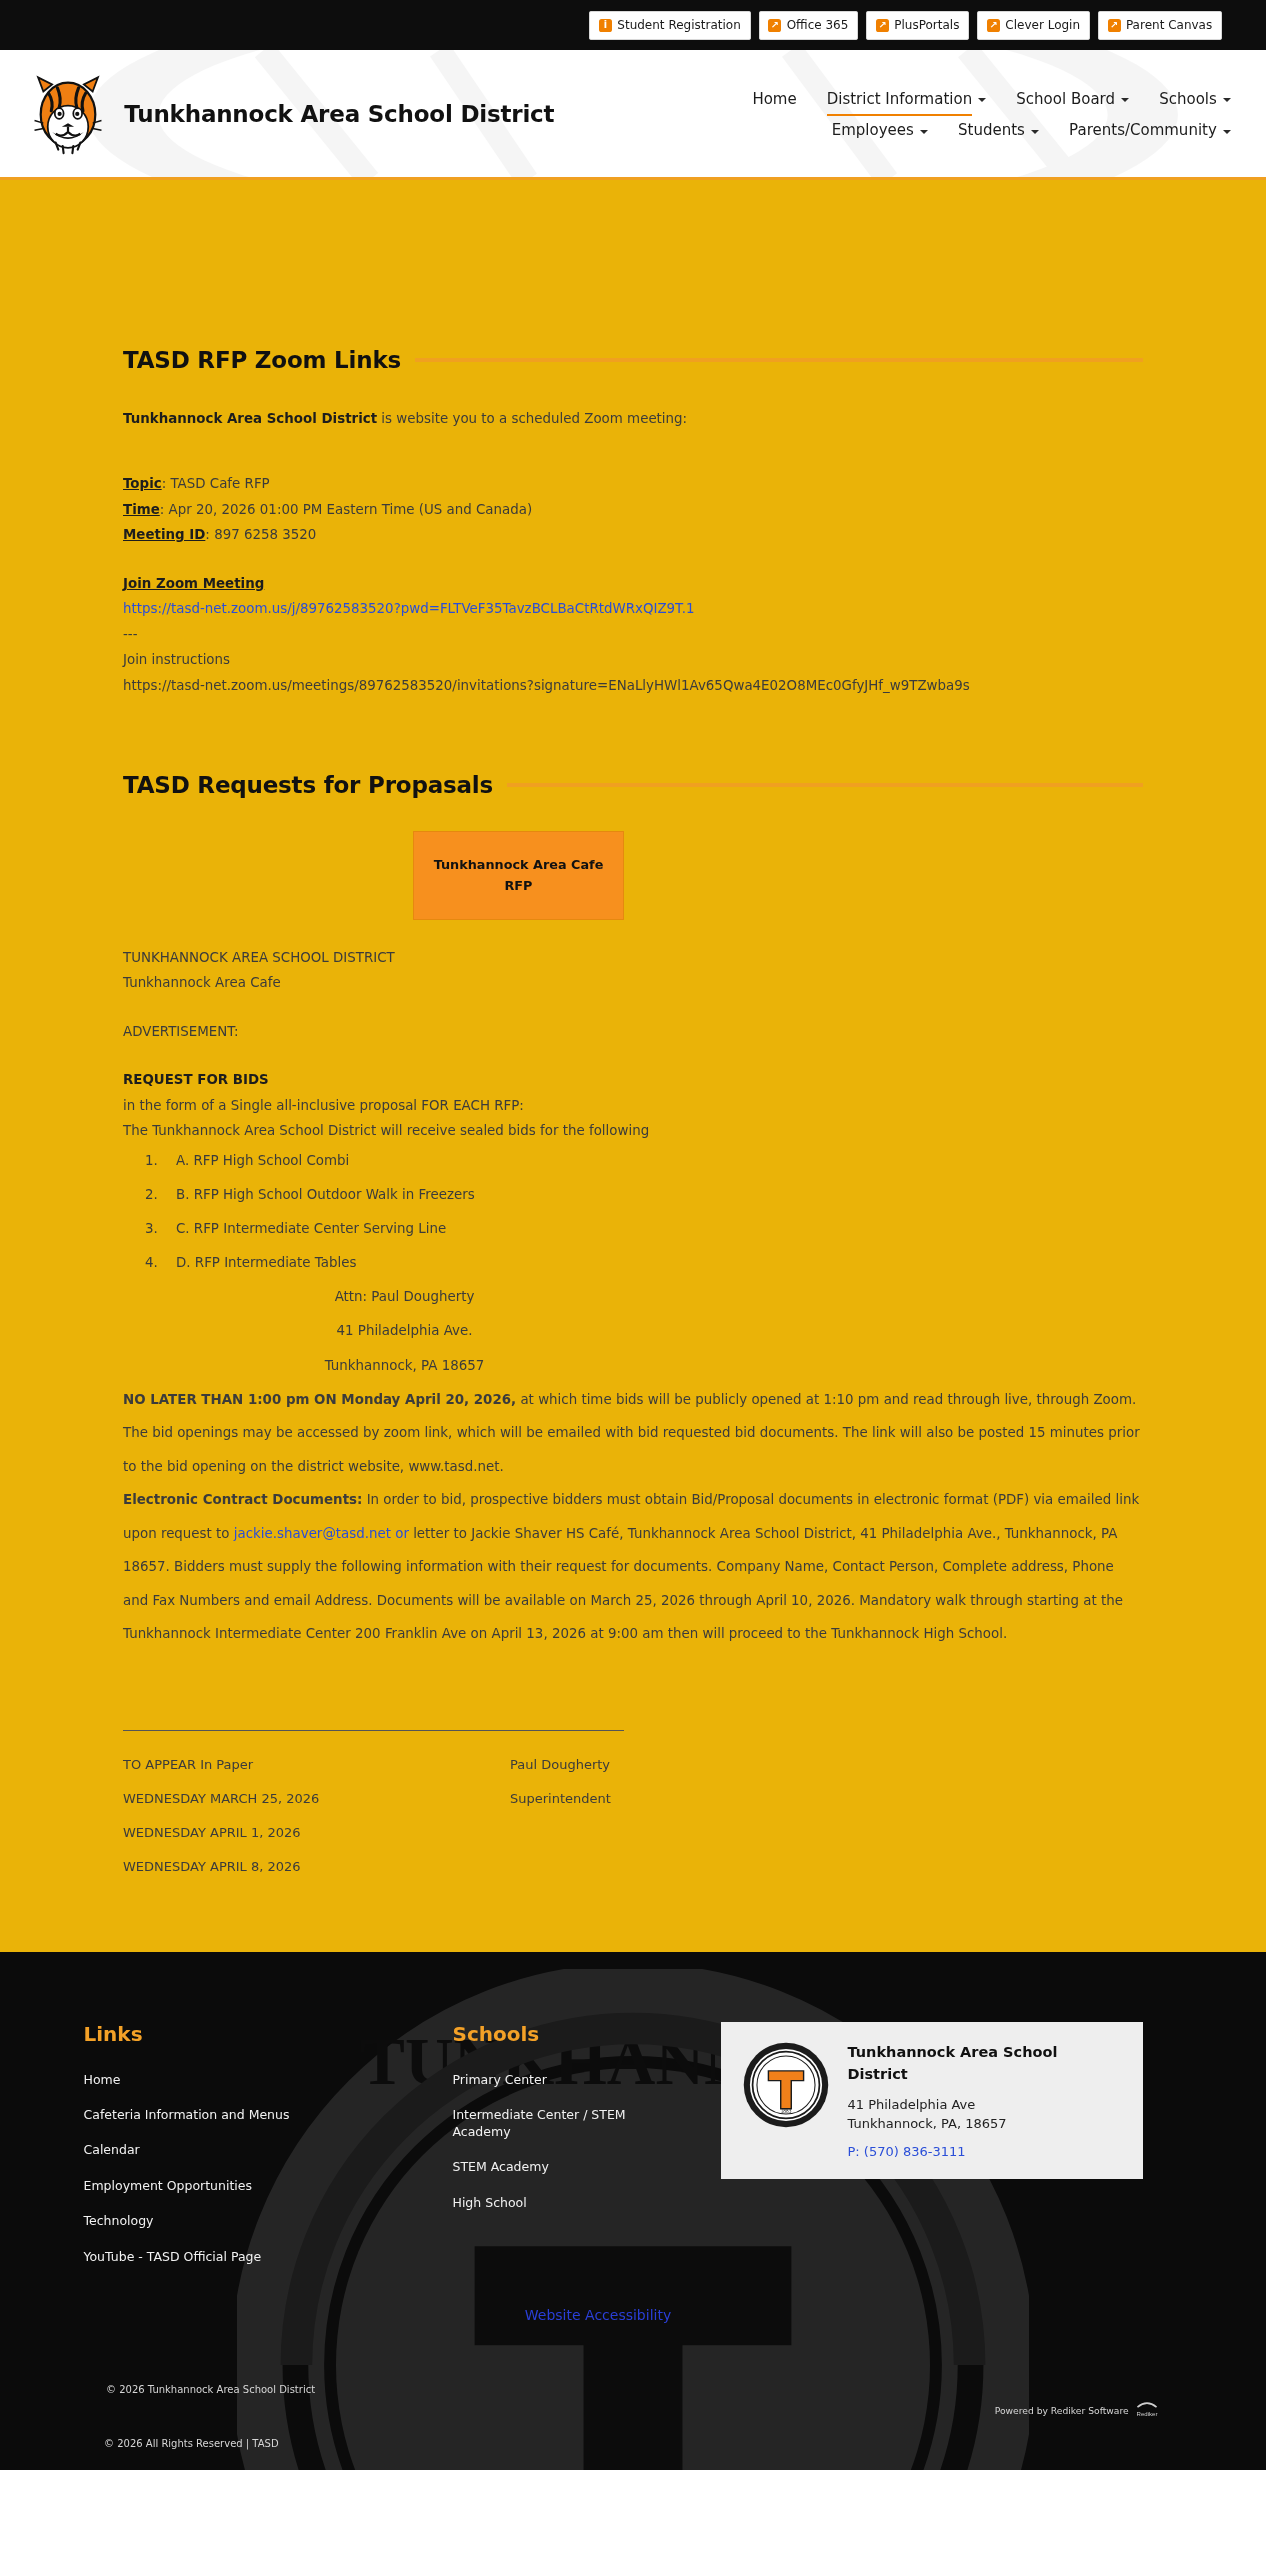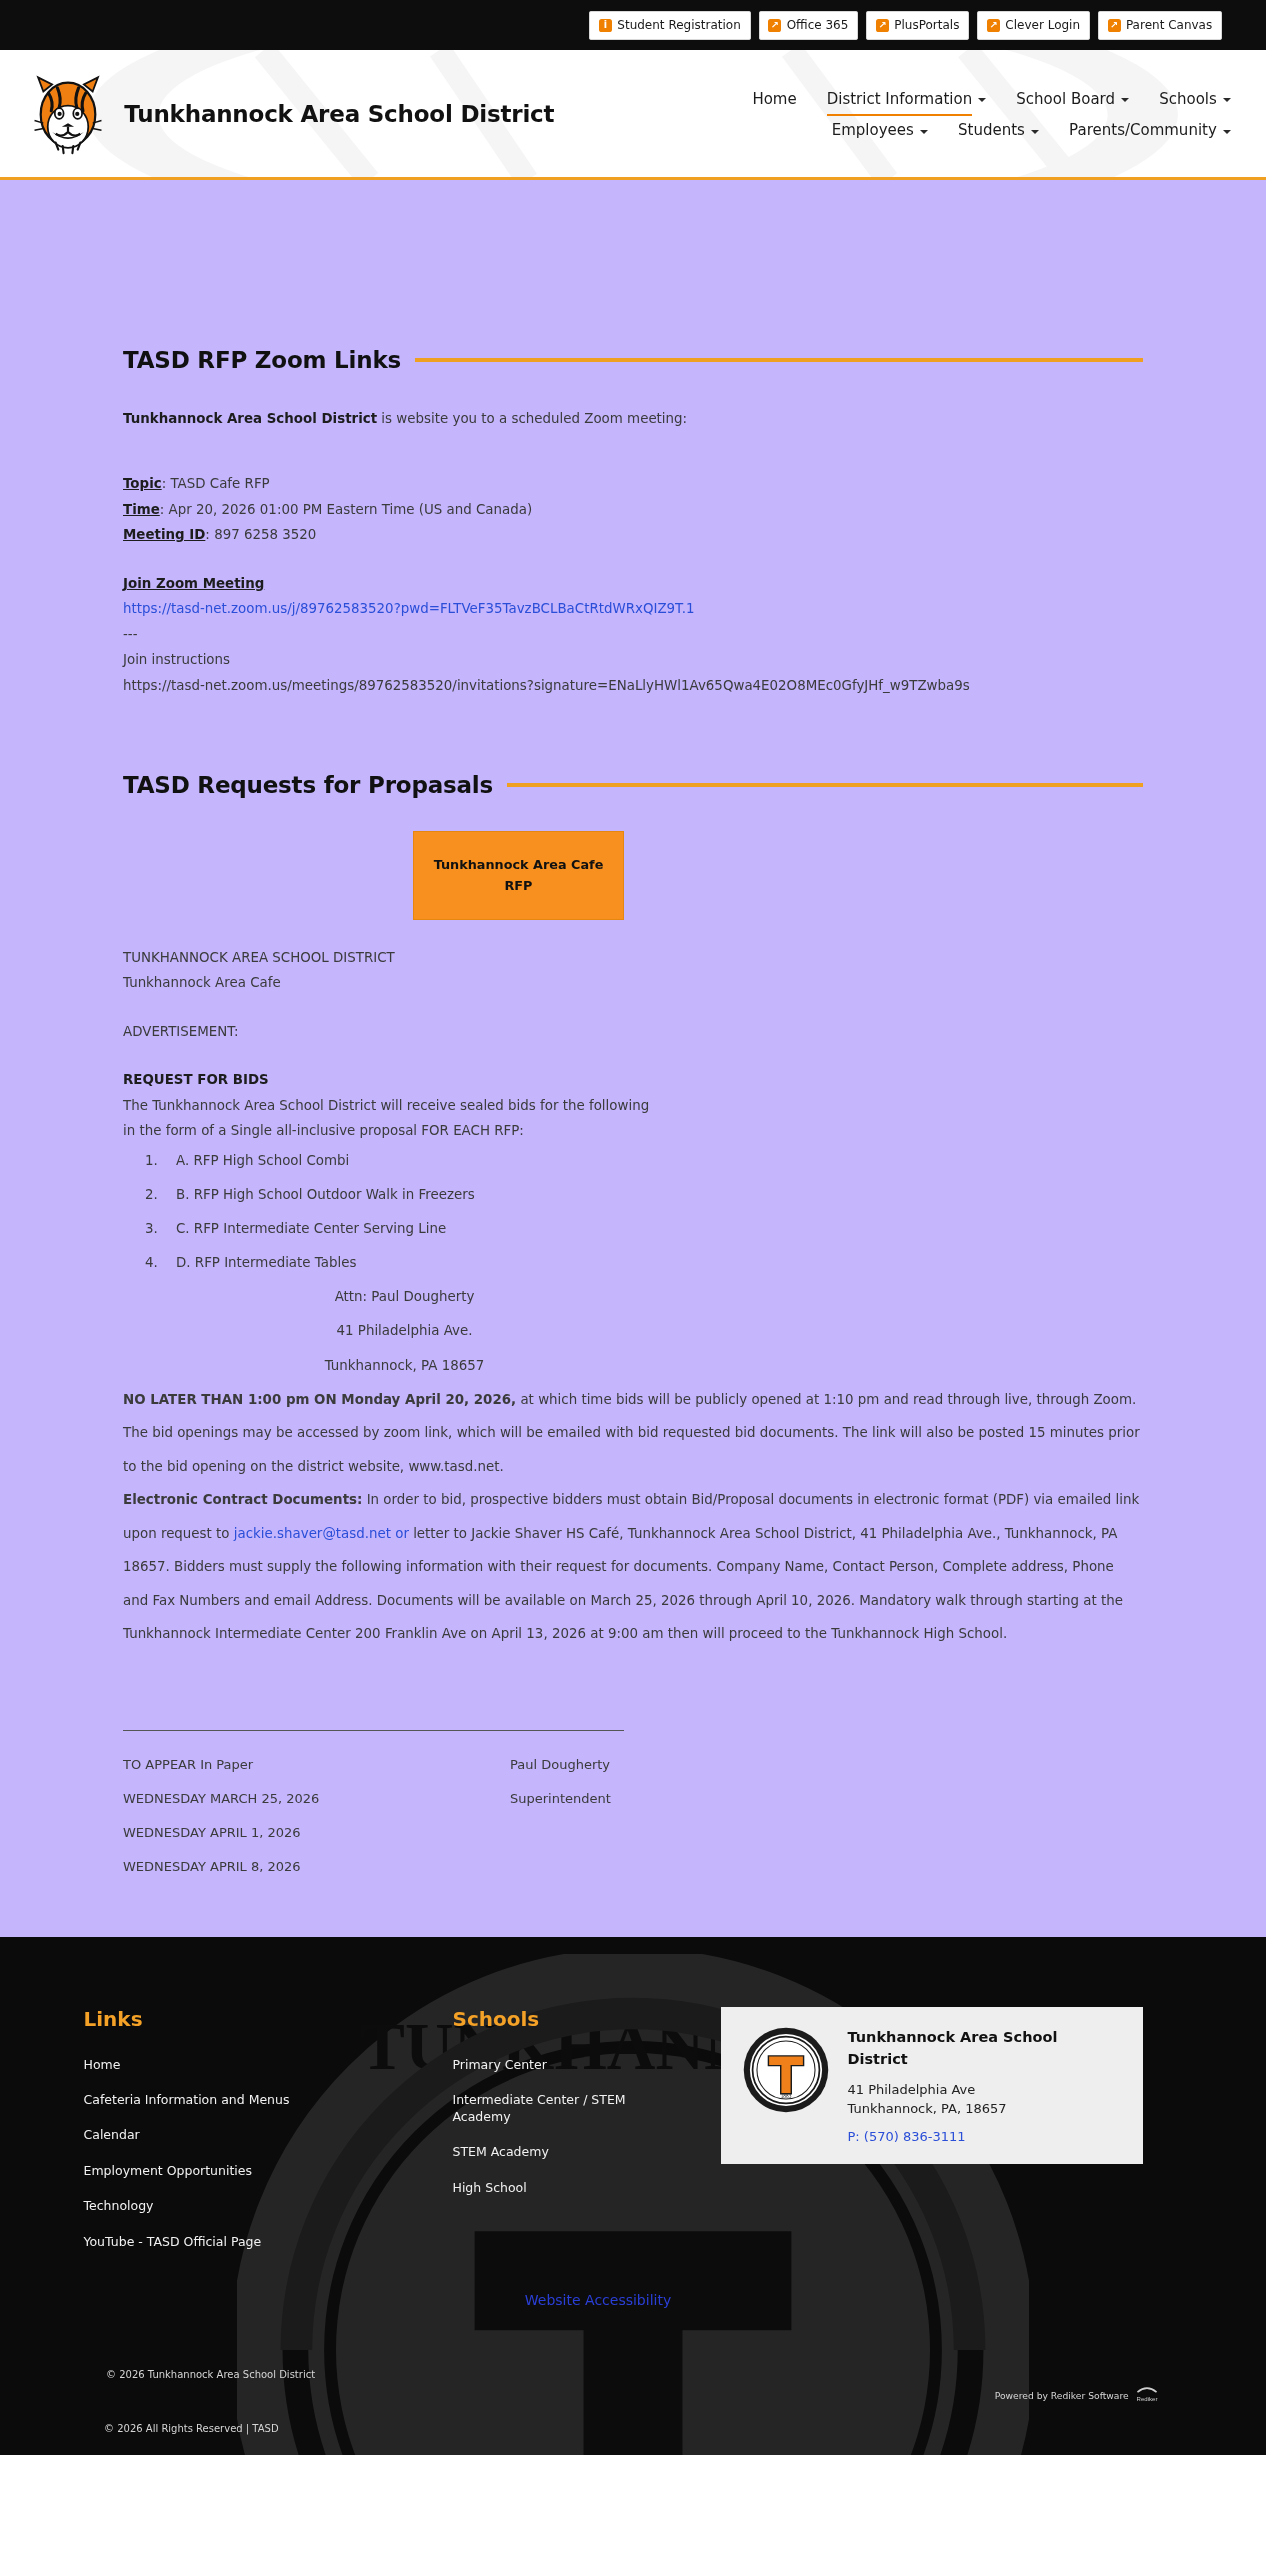--- a/index.html
+++ b/index.html
@@ -113,21 +113,21 @@
   .caret {
     display: inline-block;
     width: 0; height: 0;
     border-left: 4px solid transparent;
     border-right: 4px solid transparent;
     border-top: 4.4px solid #2a2a2a;
     margin-top: 2.6px;
   }
 
   
-  .page { width: 1266px; background: #c4b5fd; padding-bottom: 53px; }
+  .page { width: 1266px; background: #eab308; padding-bottom: 68px; }
   .content { width: 1020px; margin: 0 auto; padding-top: 167px; }
 
   .sec-head {
     display: flex;
     align-items: center;
     gap: 14px;
     margin-bottom: 33px;
   }
   .sec-head h2 {
     font-size: 23px;
@@ -436,22 +436,22 @@
 
     <div class="spacer-sm"></div>
 
     <div class="para tight">ADVERTISEMENT:</div>
 
     <div class="spacer-sm"></div>
 
     <div class="para tight">
       <b>REQUEST FOR BIDS</b>
     </div>
+    <div class="para tight">in the form of a Single all-inclusive proposal FOR EACH RFP:</div>
     <div class="para tight">The Tunkhannock Area School District will receive sealed bids for the following</div>
-    <div class="para tight">in the form of a Single all-inclusive proposal FOR EACH RFP:</div>
 
     <ol class="bidlist">
       <li>A. RFP High School Combi</li>
       <li>B. RFP High School Outdoor Walk in Freezers</li>
       <li>C. RFP Intermediate Center Serving Line</li>
       <li>D. RFP Intermediate Tables</li>
     </ol>
 
 
     <div class="addr-center">

